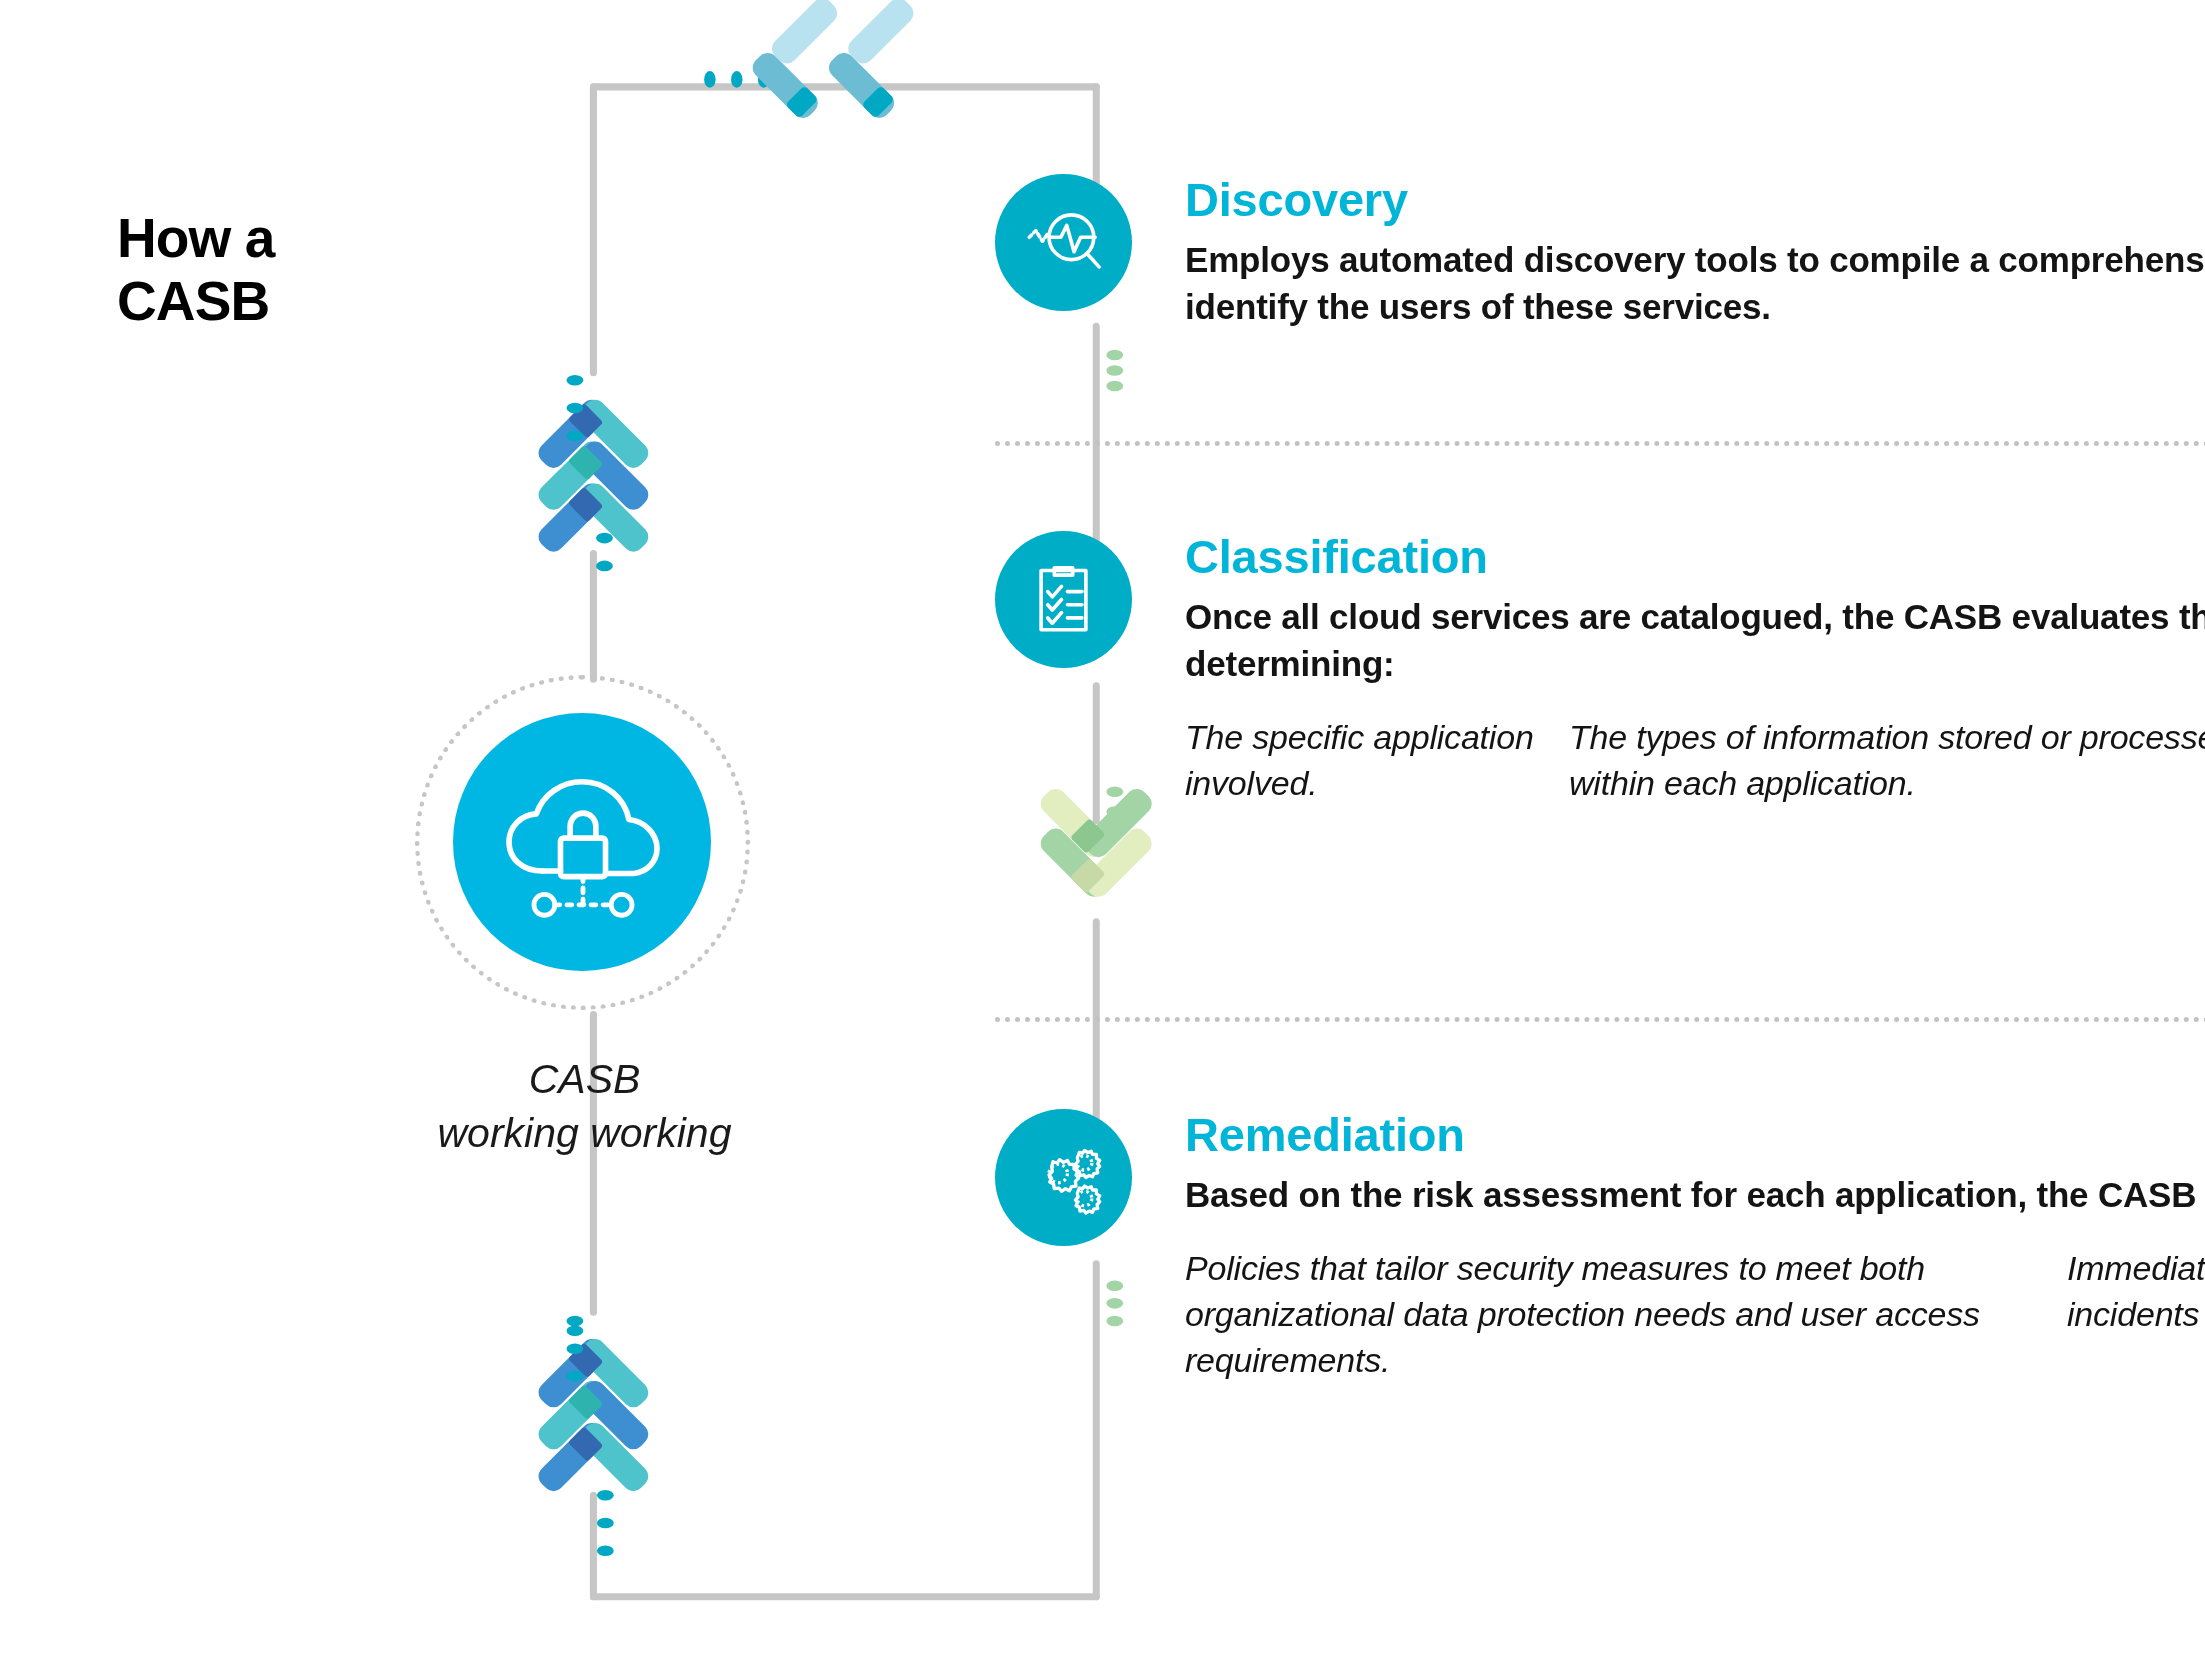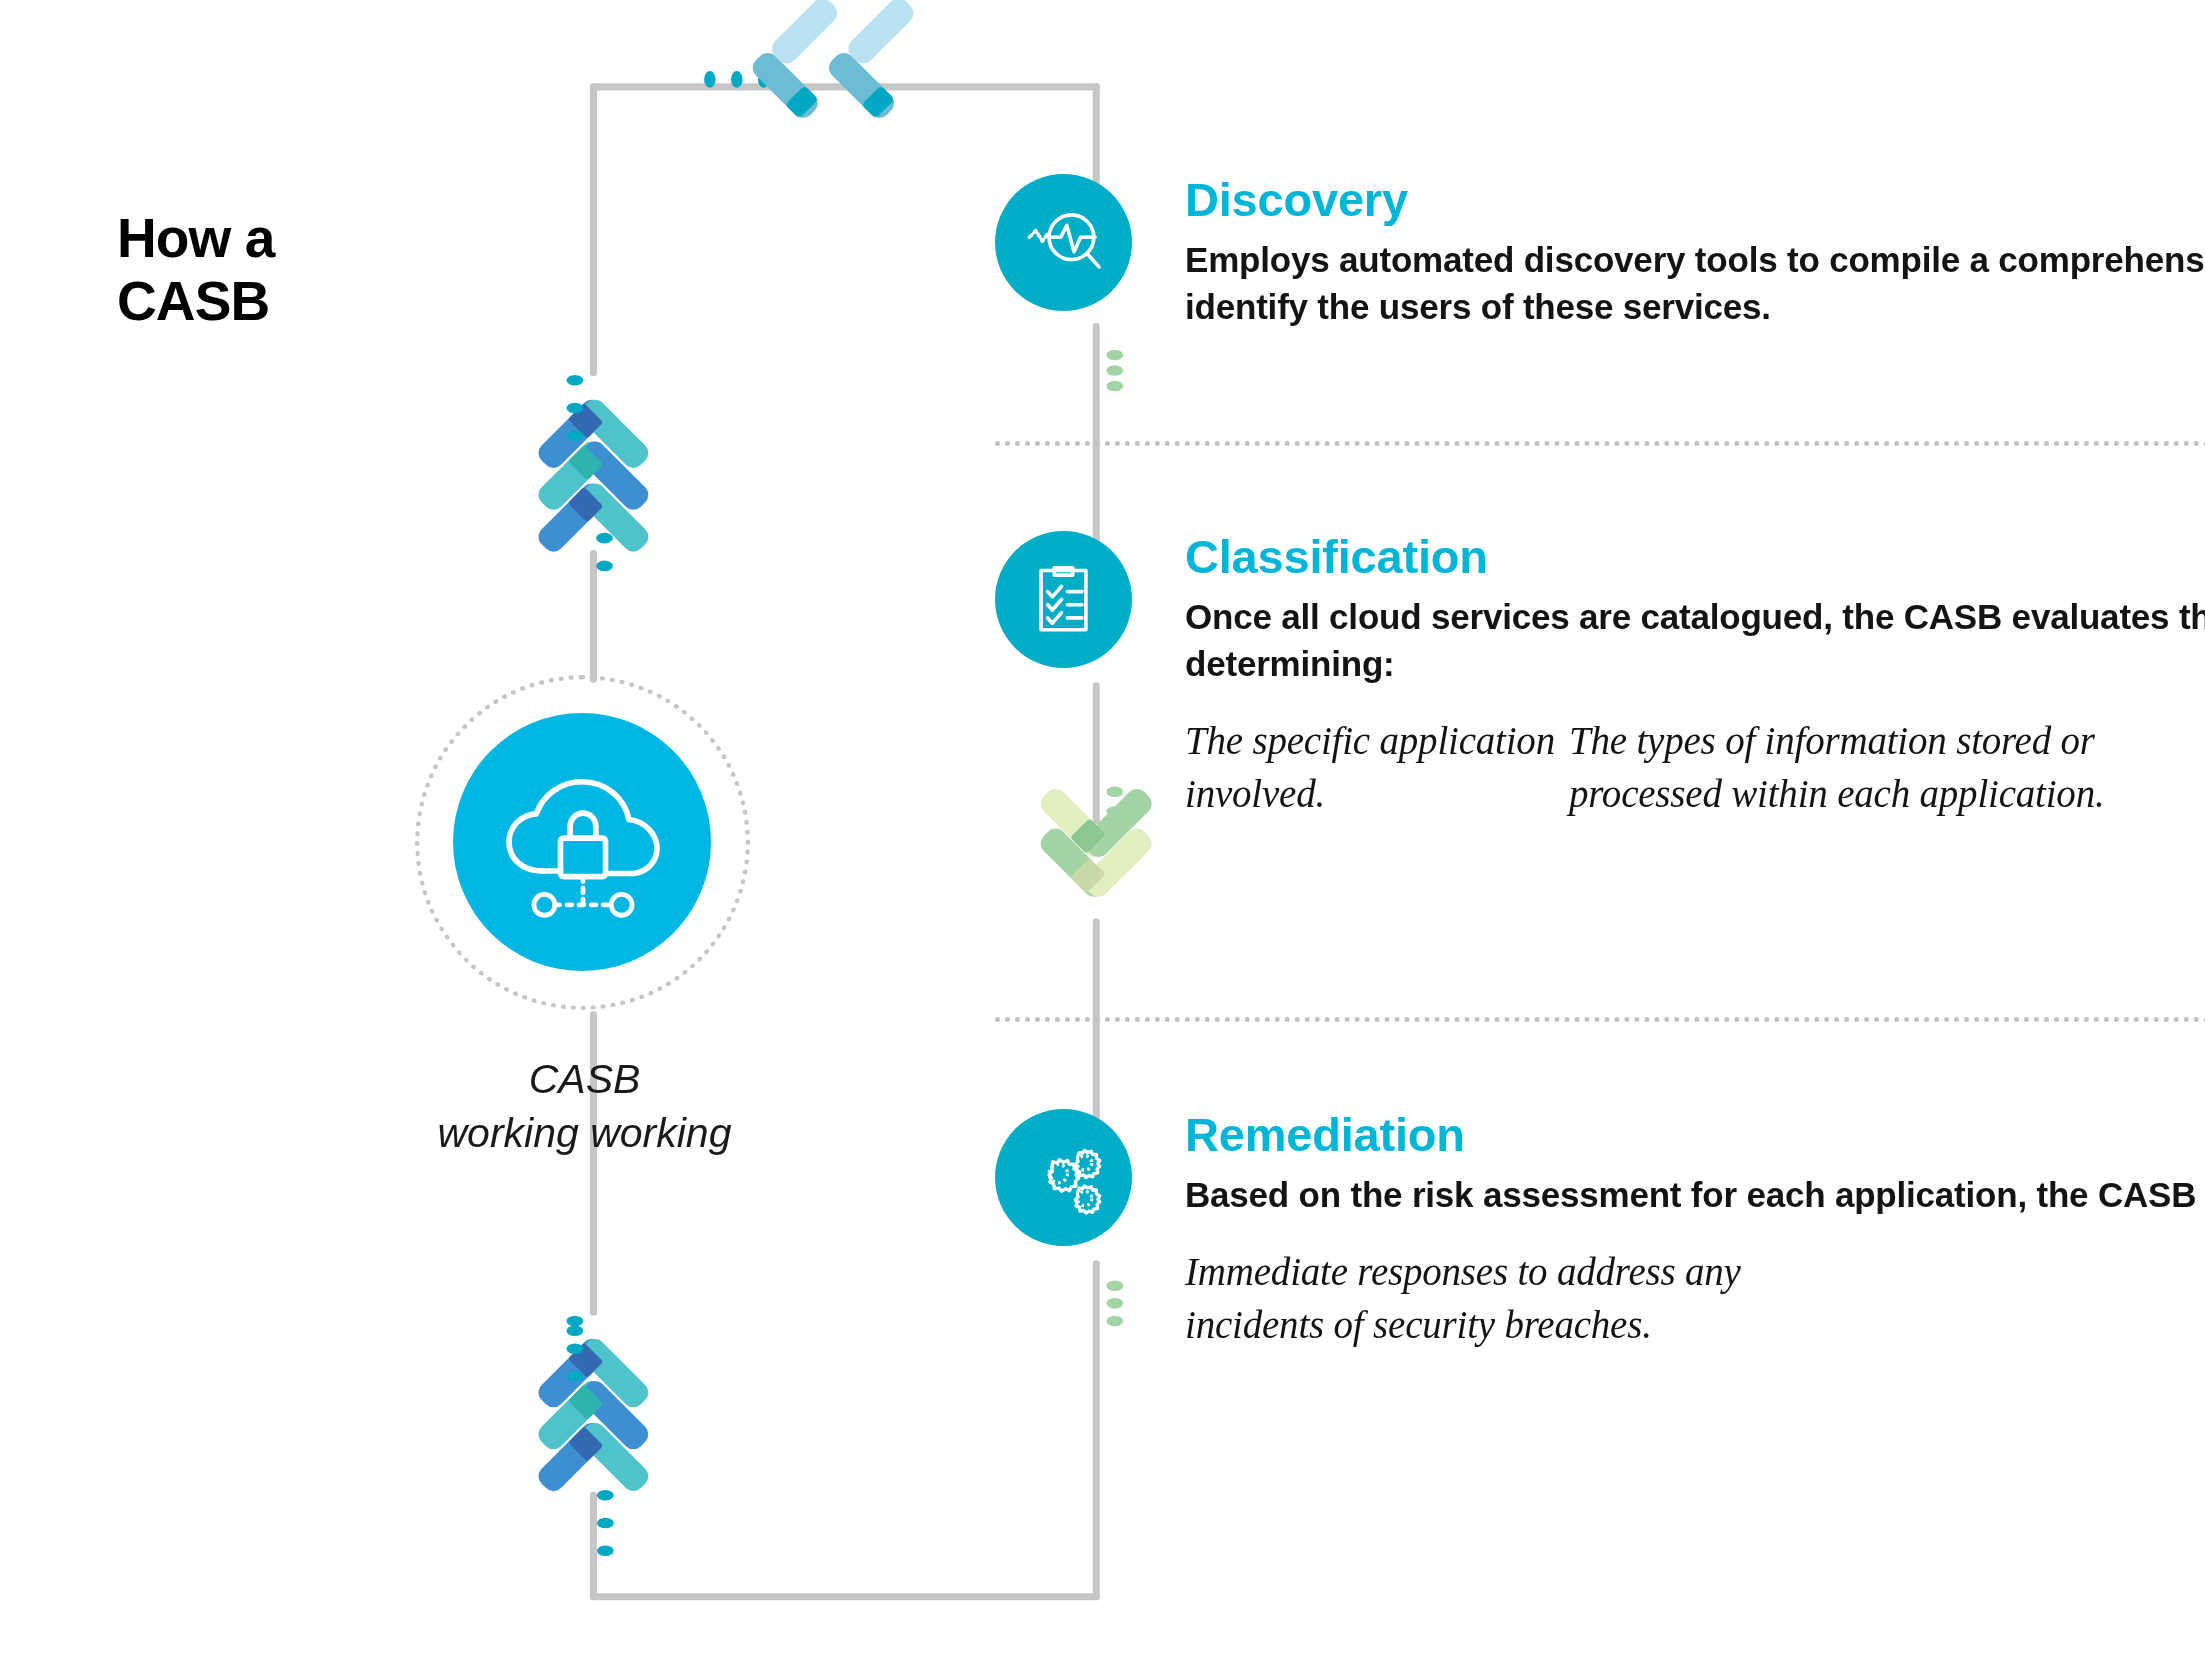--- a/index.html
+++ b/index.html
@@ -136,25 +136,24 @@
     line-height: 1.34;
     margin: 0;
     letter-spacing: -0.2px;
   }
   .sub-cols {
     display: flex;
     margin-top: 27px;
   }
   .sub-col {
     font-style: italic;
-    font-size: 39px;
+    font-size: 34px;
     line-height: 1.35;
     color: #141414;
     letter-spacing: -0.2px;
-    font-family: Liberation Serif, serif;
   }
   
   .cls .sub-col-0 { width: 384px; }
   .cls .sub-col-1 { width: 675px; }
   
   .rem .sub-col-0 { width: 882px; }
   .rem .sub-col-1 { width: 662px; }
 
   .divider {
     position: absolute;
@@ -395,20 +394,21 @@
             <circle cx="92" cy="38" r="11" stroke-dasharray="4 5"></circle>
             <path d="M84 76 l5 1 l3 -4 l5 3 l5 -2 l2 5 l6 0 l0 6 l5 3 l-3 5 l3 4 l-4 4 l1 6 l-6 1 l-2 5 l-5 -2 l-5 3 l-3 -4 l-6 1 l-1 -6 l-5 -2 l2 -5 l-3 -4 l4 -4 l-1 -6 z"></path>
             <circle cx="92" cy="92" r="11" stroke-dasharray="4 5"></circle>
           </g>
         </svg>
       </div>
       <div class="step-body rem">
         <h2 class="step-heading">Remediation</h2>
         <p class="step-desc">Based on the risk assessment for each application, the CASB formulates:</p>
         <div class="sub-cols">
+          <div class="sub-col sub-col-0">Policies that tailor security measures to meet both organizational data protection needs and user access requirements.</div>
           <div class="sub-col sub-col-1">Immediate responses to address any incidents of security breaches.</div>
         </div>
       </div>
     </div>
 
   </div>
 </div>
 
 
 </body></html>

